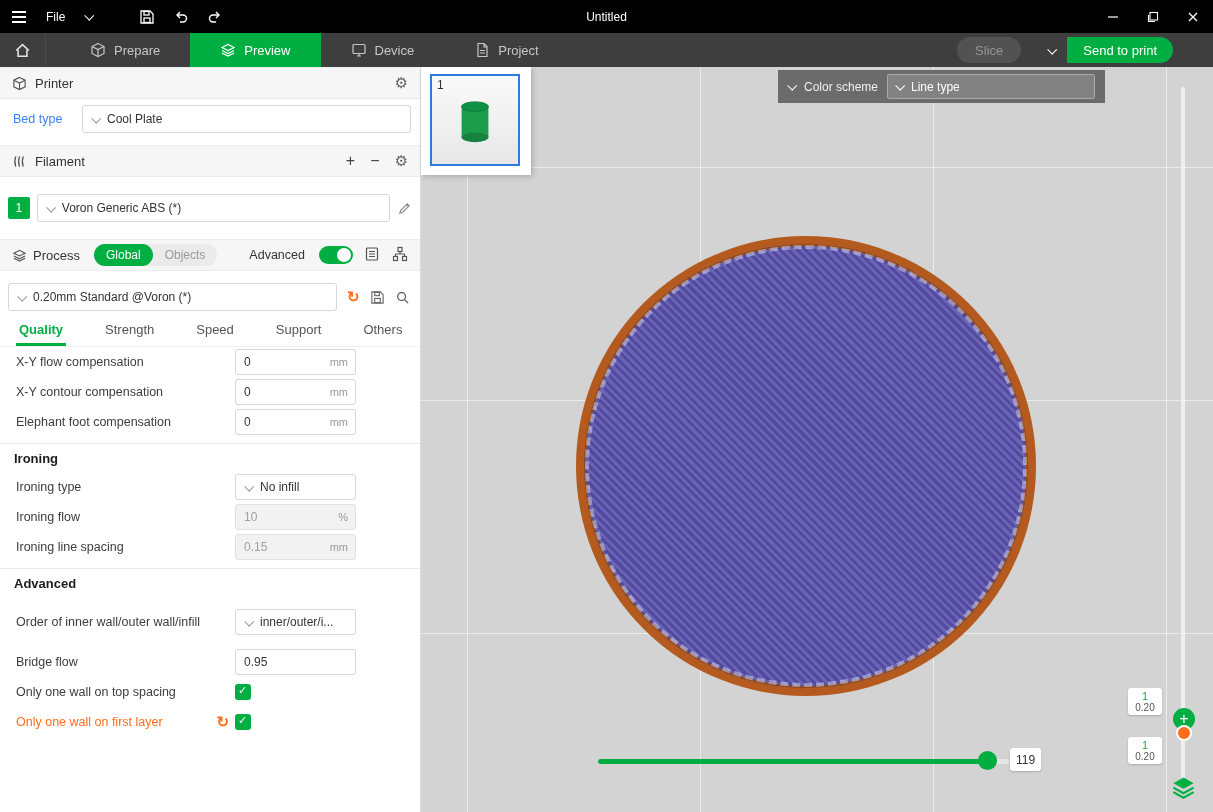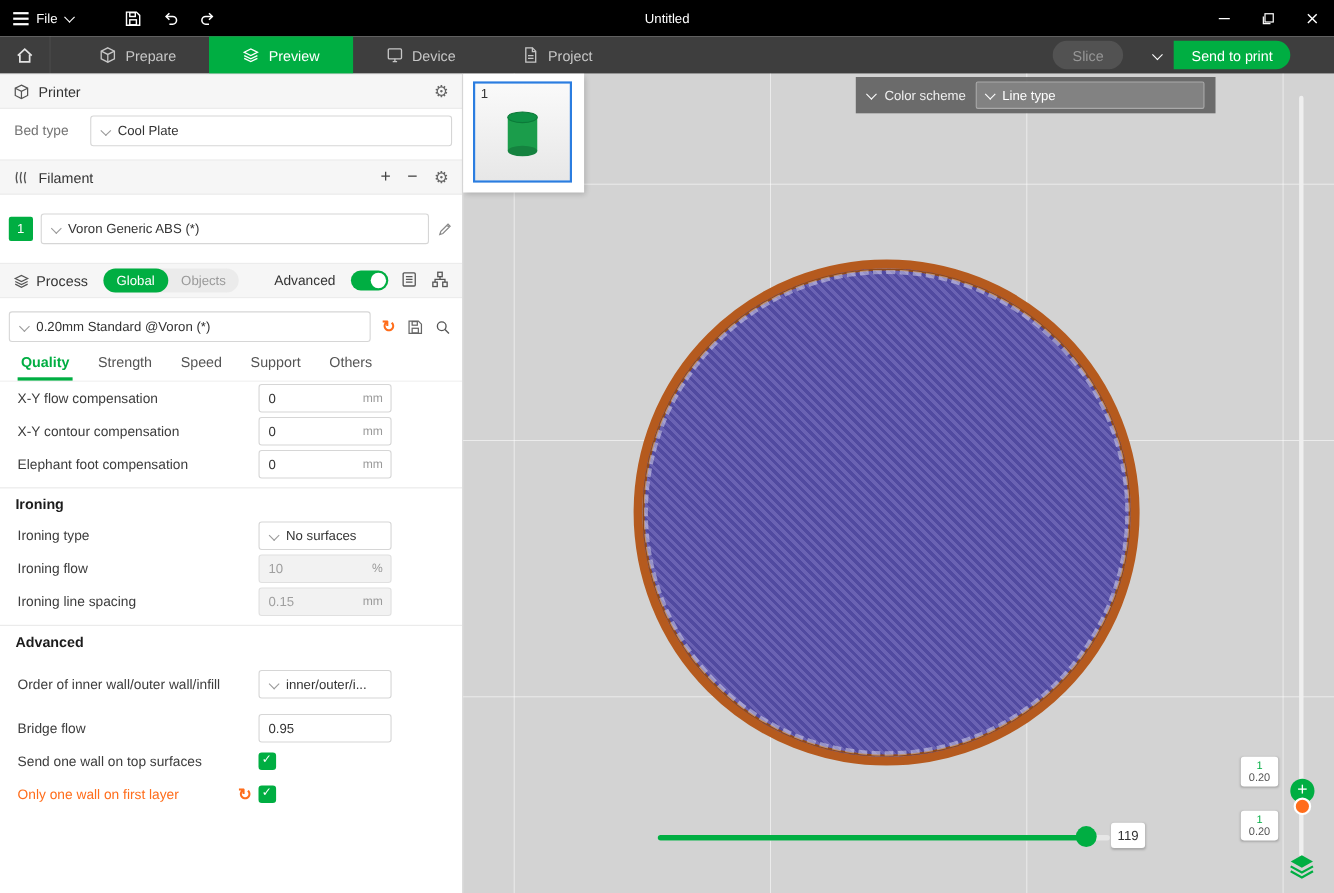--- a/index.html
+++ b/index.html
@@ -3,21 +3,21 @@
 <meta charset="utf-8">
 <style>
   * { margin:0; padding:0; box-sizing:border-box; }
   html,body { width:1213px; height:812px; overflow:hidden; }
   body { font-family:"Liberation Sans","DejaVu Sans",sans-serif; font-size:12px; color:#333; background:#fff; }
   .app { position:relative; width:1213px; height:812px; overflow:hidden; }
 
   
   .titlebar { position:absolute; left:0; top:0; width:100%; height:33px; background:#000; display:flex; align-items:center; color:#fff; }
   .tb-left { display:flex; align-items:center; height:100%; }
-  .menu-btn { display:flex; align-items:center; gap:7px; padding:0 12px; height:100%; cursor:pointer; }
+  .menu-btn { display:flex; align-items:center; gap:20px; padding:0 12px; height:100%; cursor:pointer; }
   .hamb { display:inline-flex; flex-direction:column; gap:3px; }
   .hamb i { display:block; width:14px; height:2px; background:#fff; }
   .chev { display:inline-block; width:7px; height:7px; border-right:1.6px solid #9a9a9a; border-bottom:1.6px solid #9a9a9a; transform:rotate(45deg) translateY(-1px); }
   .chev.white { border-color:#fff; }
   .tb-icon { background:none; border:none; color:#fff; width:30px; height:26px; display:flex; align-items:center; justify-content:center; cursor:pointer; margin:0 2px; }
   .tb-icon svg { width:16px; height:16px; }
   .tb-sep { width:26px; }
   .tb-title { position:absolute; left:50%; transform:translateX(-50%); color:#fff; font-size:12px; }
   .tb-right { margin-left:auto; display:flex; height:100%; }
   .win-btn { width:40px; height:100%; background:none; border:none; color:#fff; font-size:12px; display:flex; align-items:center; justify-content:center; cursor:pointer; }
@@ -53,21 +53,21 @@
   .minus-glyph::before { content:"\2212"; font-size:16px; color:#444; }
   .iconbtn { background:none; border:none; cursor:pointer; display:flex; align-items:center; justify-content:center; padding:0; }
 
   .select { height:28px; border:1px solid #d6d6d6; border-radius:3px; background:#fff; display:flex; align-items:center; gap:8px; padding:0 9px; font-size:12px; color:#333; cursor:pointer; white-space:nowrap; overflow:hidden; }
   .select .chev { flex:0 0 auto; }
 
   .row { display:flex; align-items:center; }
   .printer-row { padding:13px 8px 0 8px; gap:9px; }
   .printer-row .select { width:359px; }
   .bed-row { padding:6px 9px 12px 8px; }
-  .bed-label { width:74px; padding-left:5px; font-size:12.5px; color:#737373; }
+  .bed-label { width:74px; padding-left:5px; font-size:12.5px; color:#3b82f6; }
   .bed-row .select { flex:1;text-align:right; }
   .pencil-btn { color:#8a8a8a; } .pencil-btn svg { width:15px; height:15px; }
   .wifi { color:#00AE42; } .wifi svg { width:16px; height:16px; }
 
   .filament-row { padding:17px 8px 17px 8px; gap:7px; }
   .slot-badge { width:22px; height:22px; background:#00AE42; color:#fff; font-size:12px; display:flex; align-items:center; justify-content:center; border-radius:2px; }
   .filament-row .select { width:356px; }
 
   .process-header { gap:6px; }
   .scope-pills { display:flex; align-items:center; background:#ebebeb; border-radius:11px; height:22px; margin-left:8px; }
@@ -80,21 +80,21 @@
   .proc-icons { margin-left:auto; display:flex; align-items:center; gap:12px; }
   .proc-icons svg { width:16px; height:16px; }
   .list-icon { color:#555; } .nodes-icon { color:#00AE42; }
 
   .process-row { padding:12px 8px 0 8px; gap:10px; }
   .process-row .select { width:329px; }
   .orange-reset::before { content:"\21BB"; color:#ff6d1b; font-size:15px; font-weight:bold; }
   .floppy-sm { color:#666; } .floppy-sm svg { width:15px; height:15px; }
   .search-btn { color:#555; } .search-btn svg { width:15px; height:15px; }
 
-  .ptabs { display:flex; align-items:flex-end; gap:0; height:34px; margin-top:2px; border-bottom:1px solid #f0f0f0; padding:0 6px; }
+  .ptabs { display:flex; align-items:flex-end; gap:16px; height:34px; margin-top:2px; border-bottom:1px solid #f0f0f0; padding:0 6px; }
   .ptab { padding:8px 13px 9px 13px; font-size:13px; color:#555; cursor:pointer; position:relative; }
   .ptab.active { color:#00AE42; font-weight:bold; }
   .ptab.active::after { content:""; position:absolute; left:10px; right:10px; bottom:0; height:3px; background:#00AE42; }
 
   
   .settings { position:relative; }
   .s-row { height:30px; display:flex; align-items:center; padding:0 16px; }
   .s-row.tall { height:50px; }
   .s-label { flex:1; font-size:12.5px; color:#3d3d3d; padding-right:8px; line-height:1.35; }
   .s-label.modified { color:#ff6d1b; }
@@ -379,21 +379,21 @@
         </div>
 
         <div class="divider"></div>
         <div class="group-title">Ironing</div>
 
         <div class="s-row">
           <span class="s-label">Ironing type</span>
           <span class="s-control">
             <div class="select s-select">
               <span class="chev"></span>
-              <span>No surfaces</span>
+              <span>No infill</span>
             </div>
           </span>
         </div>
         <div class="s-row">
           <span class="s-label">Ironing flow</span>
           <span class="s-control">
             <input class="s-input" disabled="" value="10" style="">
             <span class="unit">%</span>
           </span>
         </div>
@@ -417,21 +417,21 @@
             </div>
           </span>
         </div>
         <div class="s-row">
           <span class="s-label">Bridge flow</span>
           <span class="s-control">
             <input class="s-input no-unit" value="0.95" style="">
           </span>
         </div>
         <div class="s-row">
-          <span class="s-label">Send one wall on top surfaces</span>
+          <span class="s-label">Only one wall on top spacing</span>
           <span class="s-control">
             <span class="checkbox"></span>
           </span>
         </div>
         <div class="s-row">
           <span class="s-label modified">Only one wall on first layer</span>
           <button class="iconbtn orange-reset reset-inline"></button>
           <span class="s-control">
             <span class="checkbox"></span>
           </span>

